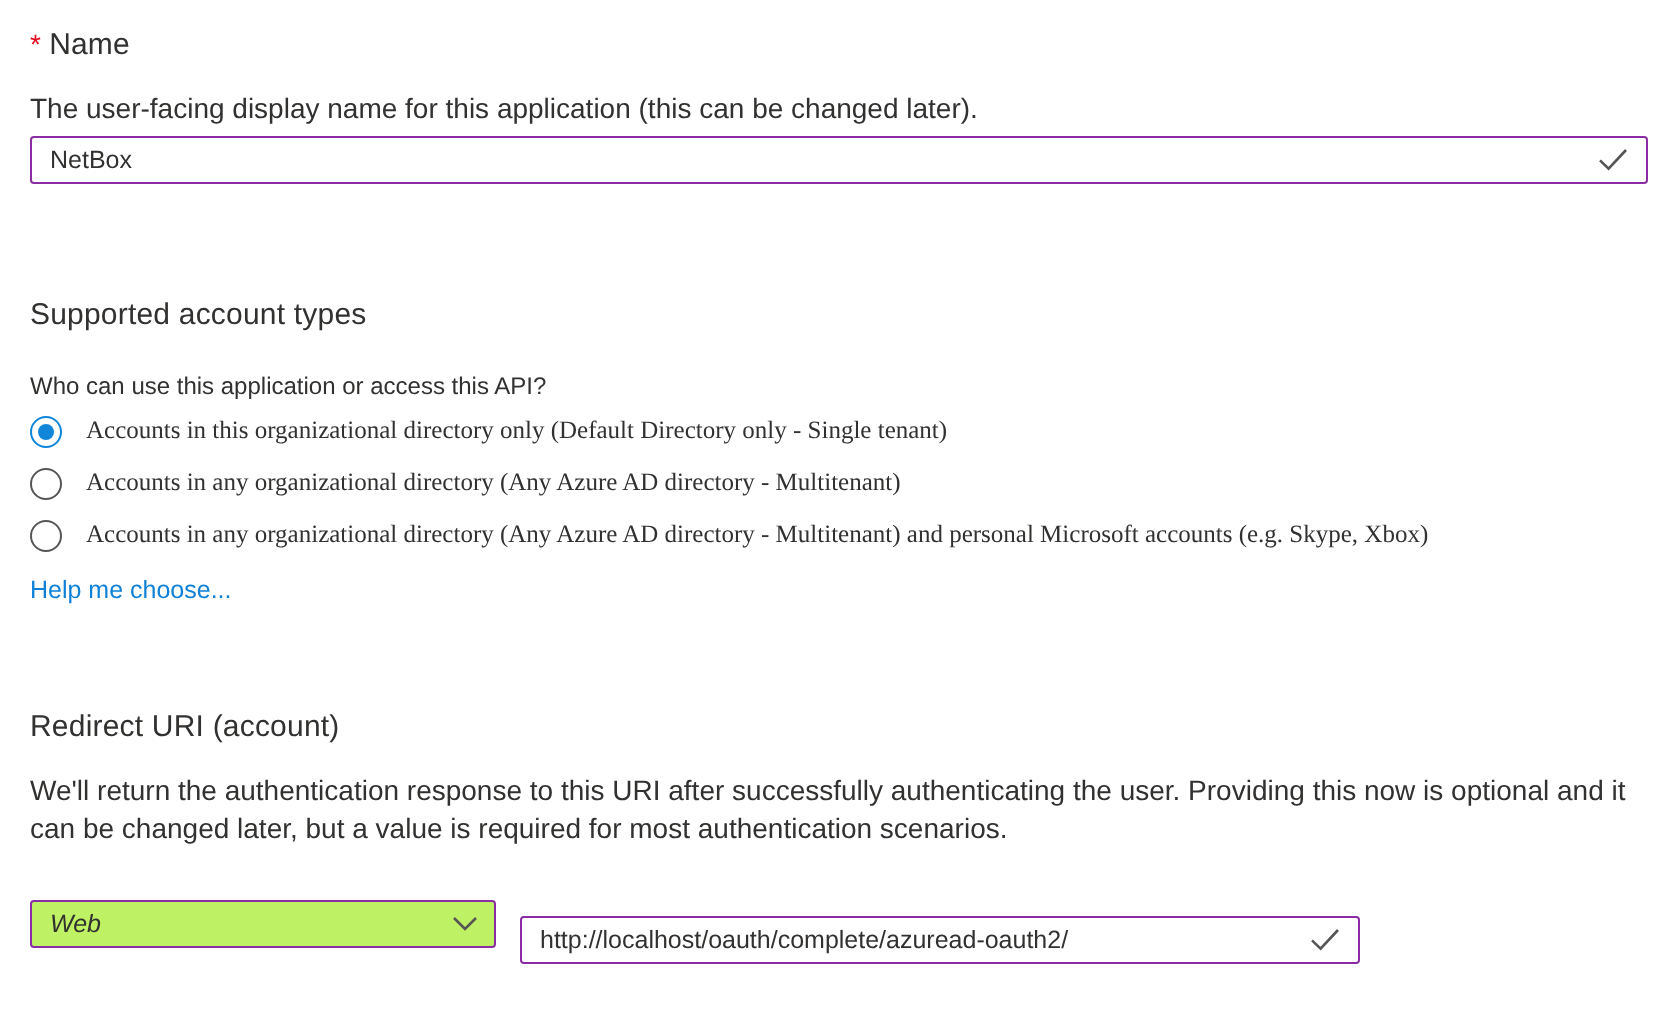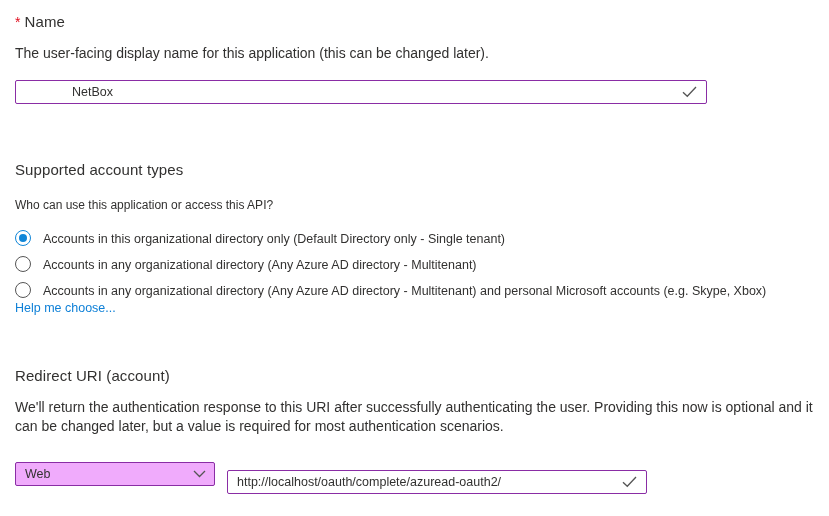--- a/index.html
+++ b/index.html
@@ -38,21 +38,21 @@
   .text-input-wrap {
     position: relative;
     height: 24px;
     border: 1px solid #8a2da5;
     border-radius: 2px;
     background: #fff;
     display: flex;
     align-items: center;
     margin-top: 17px;
   }
-  .name-input-wrap { margin-top: 17px; width: 692px; padding-left: 47px; }
+  .name-input-wrap { margin-top: 4px; width: 809px; }
   .text-input {
     border: none;
     outline: none;
     background: transparent;
     width: 100%;
     height: 100%;
     font-family: "Liberation Sans", "DejaVu Sans", sans-serif;
     font-size: 12.5px;
     color: #323130;
     padding: 0 26px 0 9px;
@@ -67,23 +67,24 @@
   .account-heading { margin-top: 56px; }
   .question-text {
     margin-top: 18px;
     font-size: 12px;
     line-height: 14px;
     color: #323130;
   }
   .radio-list { margin-top: 8px; }
   .radio-row {
     display: flex;
-    align-items: flex-end;
+    align-items: flex-start;
     height: 26px;
     cursor: default;
+    font-family: Liberation Serif, serif;
   }
   .radio-outer {
     flex: 0 0 auto;
     width: 16px;
     height: 16px;
     border: 1px solid #565656;
     border-radius: 50%;
     margin-right: 12px;
     position: relative;
     background: #fff;
@@ -113,32 +114,33 @@
   }
   .redirect-heading { margin-top: 50px; }
   .redirect-desc { margin-top: 12px; width: 800px; }
   .uri-row {
     margin-top: 17px;
     display: flex;
     align-items: center;
   }
   .platform-select {
     position: relative;
-    width: 200px;
+    width: 233px;
     height: 24px;
     border: 1px solid #8a2da5;
     border-radius: 2px;
-    background: #f0abfc;
+    background: #bef264;
     display: flex;
     align-items: center;
     padding: 0 28px 0 9px;
     font-size: 12.5px;
     color: #323130;
     cursor: pointer;
     margin-right: 12px;
+    font-style: italic;
   }
   .chevron {
     position: absolute;
     right: 8px;
     top: 50%;
     transform: translateY(-50%);
     display: flex;
   }
   .uri-input-wrap { width: 420px; }
 </style>

